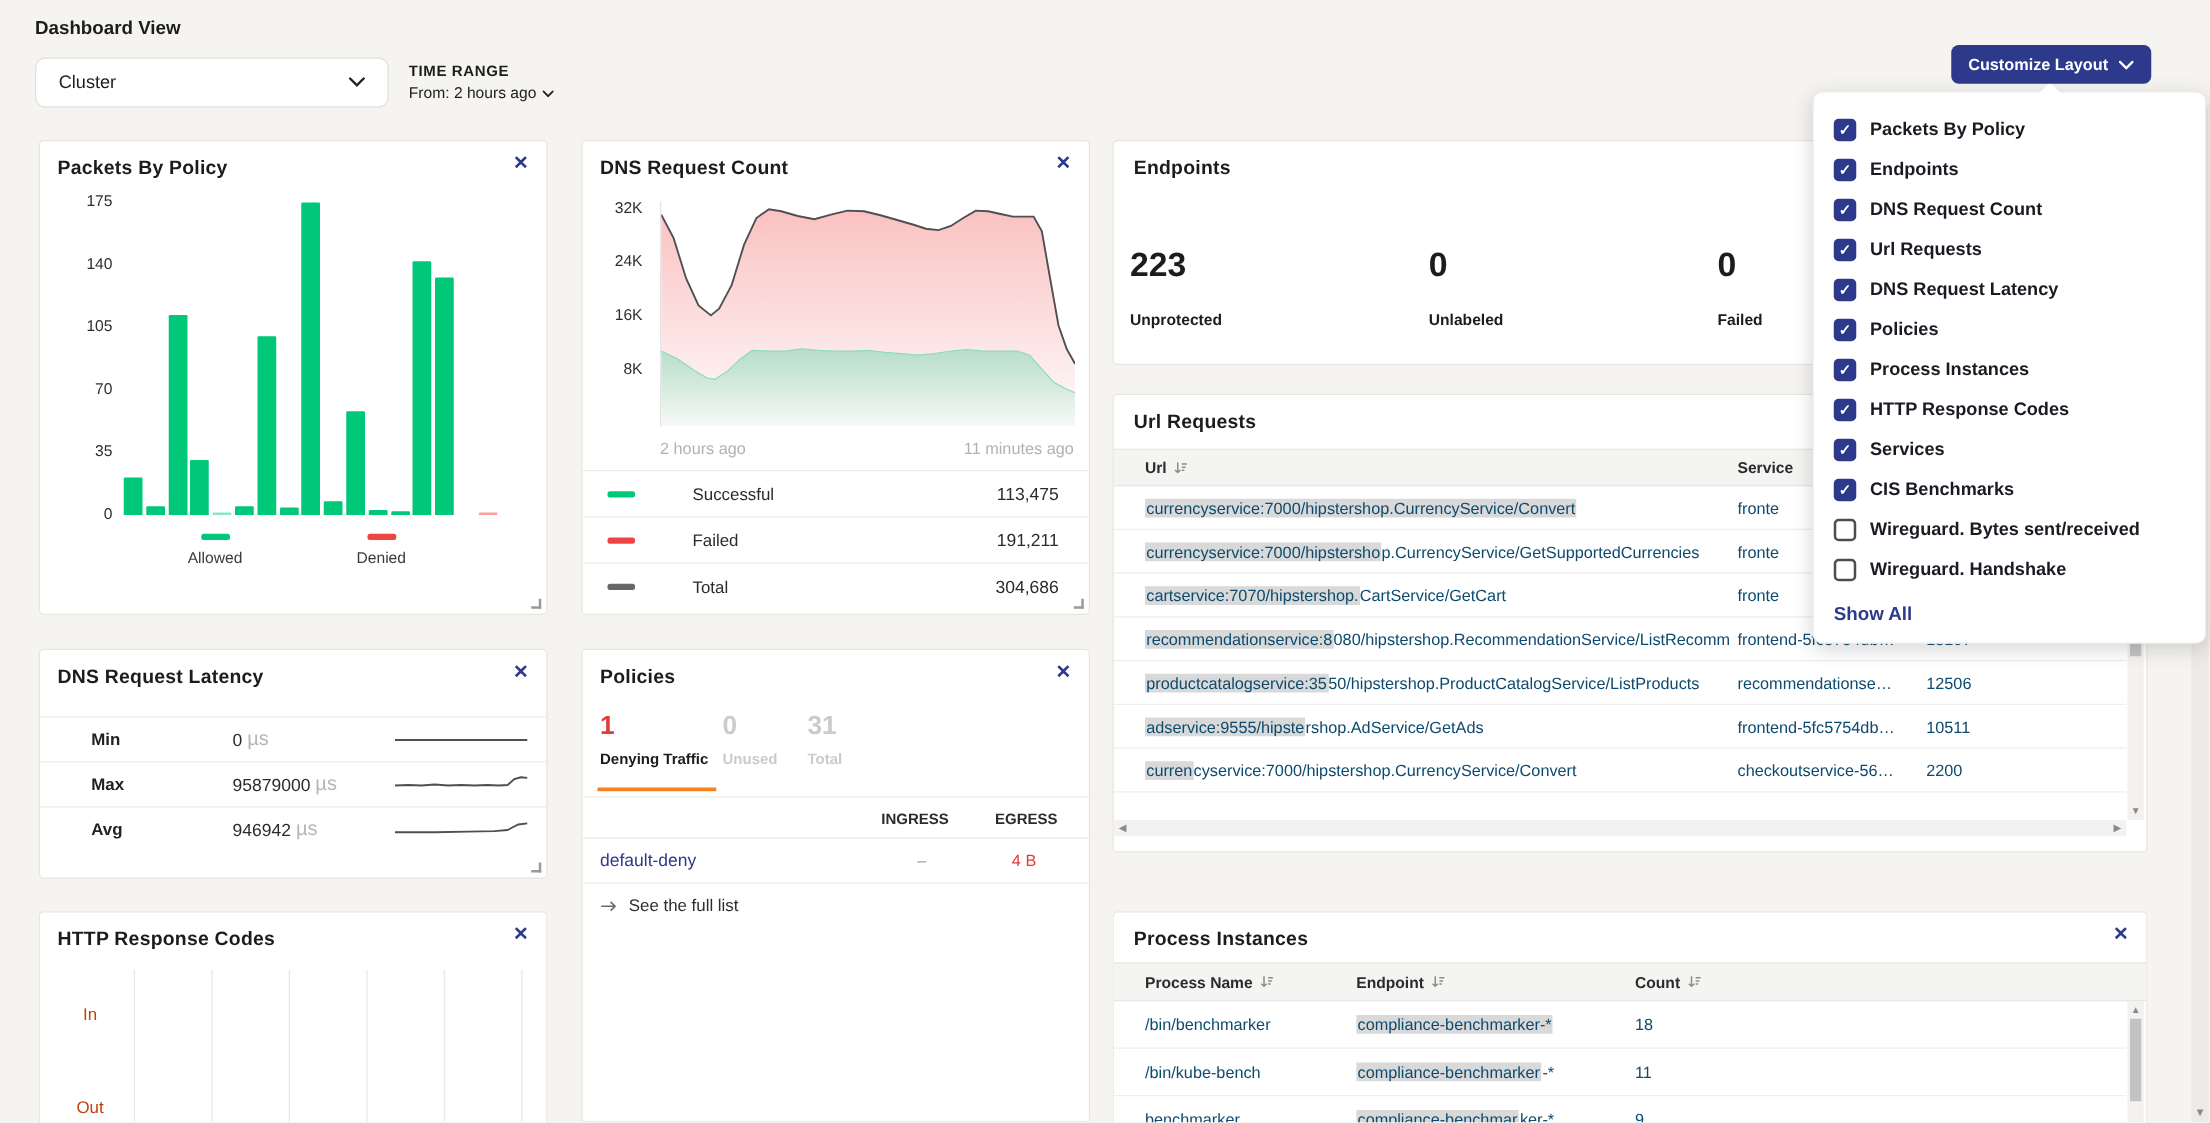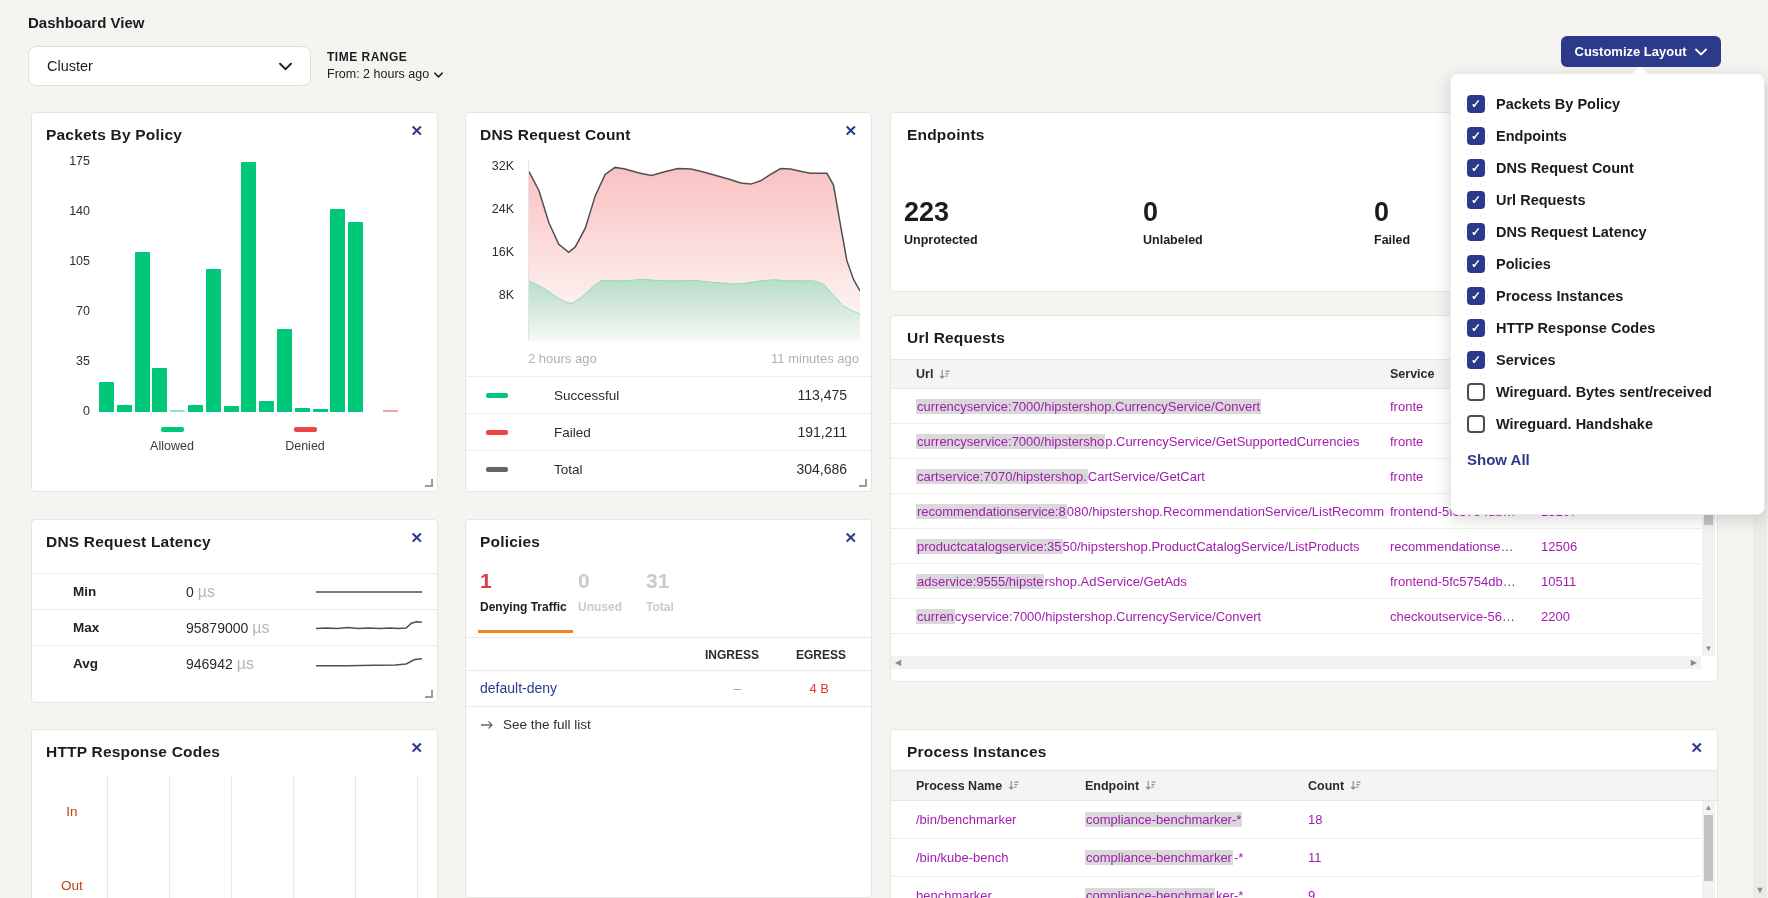--- a/index.html
+++ b/index.html
@@ -47,27 +47,27 @@
   #dns-xlabels{position:absolute;left:62px;top:238px;width:331px;display:flex;justify-content:space-between;font-size:13px;color:#b3b1ae;}
   #dns-legend{position:absolute;left:0;top:263px;width:100%;}
   .dlrow{display:flex;align-items:center;height:37px;border-top:1px solid #ededec;font-size:13.5px;color:#2b2b2b;}
   .dl-swatch{width:22px;height:5px;border-radius:2px;margin-left:20px;flex:none;}
   .dl-label{margin-left:46px;}
   .dl-value{margin-left:auto;margin-right:24px;font-size:14px;}
 
   
   .ep-stat{position:absolute;top:86px;}
   .ep-num{font-size:27px;font-weight:bold;line-height:1;}
-  .ep-label{font-size:12.5px;font-weight:bold;margin-top:7px;}
+  .ep-label{font-size:12.5px;font-weight:bold;margin-top:23px;}
 
   
   .thead{display:flex;align-items:center;height:30px;background:#f4f4f2;border-top:1px solid #e6e6e4;border-bottom:1px solid #e6e6e4;
     font-size:12.5px;font-weight:bold;color:#2b2b2b;}
   .th{display:flex;align-items:center;gap:6px;}
-  .trow{display:flex;align-items:center;border-bottom:1px solid #eeeeec;font-size:13px;color:#a21caf;}
+  .trow{display:flex;align-items:center;border-bottom:1px solid #eeeeec;font-size:13px;color:#0c4a6e;}
   .urow{height:35px;}
   .prow{height:38px;}
   .col-url{width:499px;padding-left:25px;white-space:nowrap;overflow:hidden;flex:none;}
   .col-svc{width:151px;flex:none;white-space:nowrap;overflow:hidden;}
   .col-cnt{width:85px;flex:none;}
   .col-pname{width:194px;padding-left:25px;flex:none;white-space:nowrap;overflow:hidden;}
   .col-pep{width:223px;flex:none;white-space:nowrap;overflow:hidden;}
   .col-pcnt{width:90px;flex:none;}
   mark{background:#d9d9d9;color:inherit;padding:3px 1px;}
   .chip{padding:3px 1px;}
@@ -468,20 +468,24 @@
     </div>
     <div class="mi">
       <span class="cbx" data-checked="true"></span>
       <span class="mi-label">HTTP Response Codes</span>
     </div>
     <div class="mi">
       <span class="cbx" data-checked="true"></span>
       <span class="mi-label">Services</span>
     </div>
     <div class="mi">
+      <span class="cbx" data-checked="true"></span>
+      <span class="mi-label">CIS Benchmarks</span>
+    </div>
+    <div class="mi">
       <span class="cbx" data-checked="false"></span>
       <span class="mi-label">Wireguard. Bytes sent/received</span>
     </div>
     <div class="mi">
       <span class="cbx" data-checked="false"></span>
       <span class="mi-label">Wireguard. Handshake</span>
     </div>
     <div id="show-all">Show All</div>
   </div>
 

